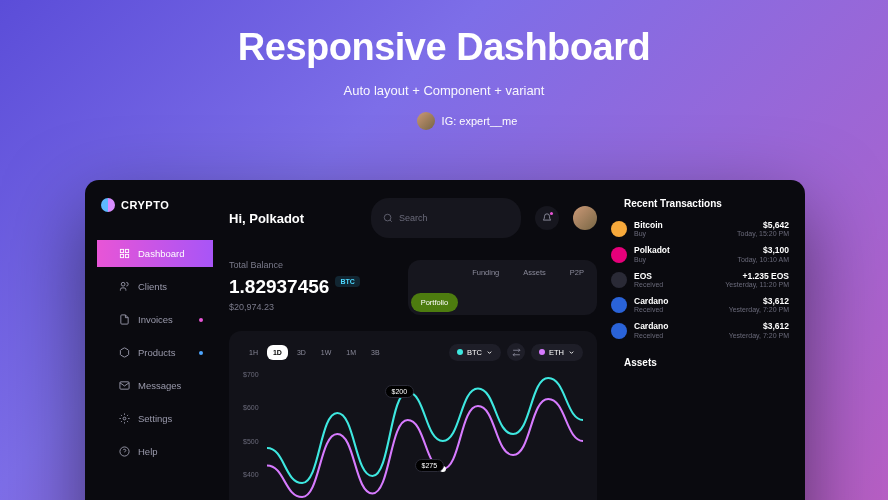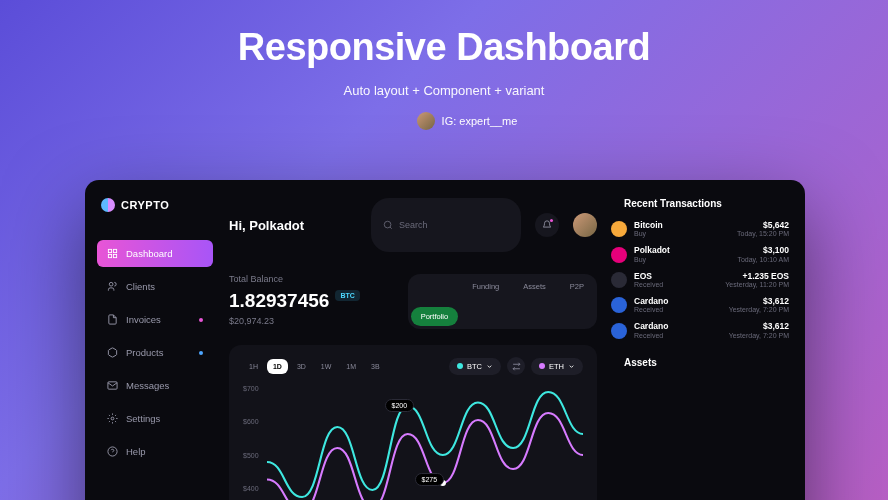--- a/index.html
+++ b/index.html
@@ -27,48 +27,48 @@
   display: flex;
   color: #fff;
   overflow: hidden;
   box-shadow: 0 30px 80px rgba(0,0,0,0.5);
 }
 .sidebar { width: 140px; padding: 18px 12px; flex-shrink: 0; }
 .logo-row { display: flex; align-items: center; gap: 6px; margin-bottom: 28px; padding-left: 4px; }
 .logo-mark { width: 14px; height: 14px; border-radius: 50%; background: linear-gradient(90deg,#5db8ff 50%,#d88cff 50%); }
 .logo-text { font-size: 11px; font-weight: 700; letter-spacing: 0.5px; }
 .nav { display: flex; flex-direction: column; gap: 6px; }
-.nav-item { display: flex; align-items: center; gap: 8px; padding: 8px 10px; border-radius: 6px; font-size: 9.5px; color: #9a9aac; cursor: pointer; position: relative; }
+.nav-item { display: flex; align-items: center; gap: 8px; padding: 8px 22px; border-radius: 0; font-size: 9.5px; color: #9a9aac; cursor: pointer; position: relative; }
 .nav-item.active { background: linear-gradient(90deg,#e855d6,#a855f7); color: #fff; }
 .nav-icon { width: 11px; height: 11px; display: inline-flex; align-items: center; justify-content: center; flex-shrink: 0; }
 .nav-icon svg { width: 100%; height: 100%; }
 .nav-dot { width: 4px; height: 4px; border-radius: 50%; position: absolute; right: 10px; }
 .dot-pink { background: #e855d6; }
 .dot-blue { background: #4da6ff; }
 
 .main { flex: 1; padding: 18px 16px 0 4px; display: flex; gap: 14px; }
 .center { flex: 1; min-width: 0; }
 .topbar { display: flex; align-items: center; gap: 14px; margin-bottom: 22px; }
 .greeting { font-size: 13px; font-weight: 600; flex: 1; }
-.search { flex: 0 0 150px; background: #16161e; border-radius: 18px; padding: 22px 12px; display: flex; align-items: center; gap: 6px; font-size: 9px; color: #6a6a7a; }
+.search { flex: 0 0 150px; background: #16161e; border-radius: 18px; padding: 15px 12px; display: flex; align-items: center; gap: 6px; font-size: 9px; color: #6a6a7a; }
 .search svg { width: 10px; height: 10px; }
 .bell { width: 24px; height: 24px; border-radius: 50%; background: #16161e; display: flex; align-items: center; justify-content: center; position: relative; }
 .bell svg { width: 10px; height: 10px; }
 .bell-dot { position: absolute; top: 6px; right: 6px; width: 3px; height: 3px; border-radius: 50%; background: #e855d6; }
 .avatar { width: 24px; height: 24px; border-radius: 50%; background: linear-gradient(135deg,#c97,#764); }
 
 .balance-row { display: flex; align-items: flex-start; gap: 20px; margin-bottom: 16px; }
 .balance-block { flex-shrink: 0; }
 .balance-label { font-size: 9px; color: #7a7a8a; margin-bottom: 6px; }
 .balance-value { font-size: 19px; font-weight: 700; display: flex; align-items: flex-start; gap: 6px; }
 .balance-badge { font-size: 7px; background: rgba(70,200,255,0.15); color: #4dd8ff; padding: 2px 5px; border-radius: 4px; font-weight: 600; }
 .balance-usd { font-size: 9px; color: #7a7a8a; margin-top: 4px; }
 .tabs { display: flex; gap: 4px; background: #16161e; border-radius: 12px; padding: 3px; margin-left: auto; align-self: center; }
 .tab { font-size: 7.5px; padding: 5px 10px; border-radius: 10px; color: #8a8a9a; cursor: pointer; }
-.tab.active { background: #15803d; color: #fff; margin-top: 30px; }
+.tab.active { background: #4d7c0f; color: #fff; margin-top: 30px; }
 
 .chart-card { background: #121219; border-radius: 12px; padding: 12px 14px; }
 .chart-head { display: flex; align-items: center; gap: 24px; margin-bottom: 10px; }
 .range-tabs { display: flex; gap: 3px; }
 .range-tab { font-size: 7px; padding: 4px 6px; border-radius: 6px; color: #8a8a9a; cursor: pointer; }
 .range-tab.active { background: #fff; color: #000; font-weight: 600; }
 .coin-selects { margin-left: auto; display: flex; align-items: center; gap: 6px; }
 .coin-sel { display: flex; align-items: center; gap: 4px; background: #1e1e28; padding: 4px 8px; border-radius: 10px; font-size: 7.5px; cursor: pointer; }
 .coin-dot { width: 6px; height: 6px; border-radius: 50%; }
 .refresh { width: 18px; height: 18px; border-radius: 50%; background: #1e1e28; display: flex; align-items: center; justify-content: center; }

